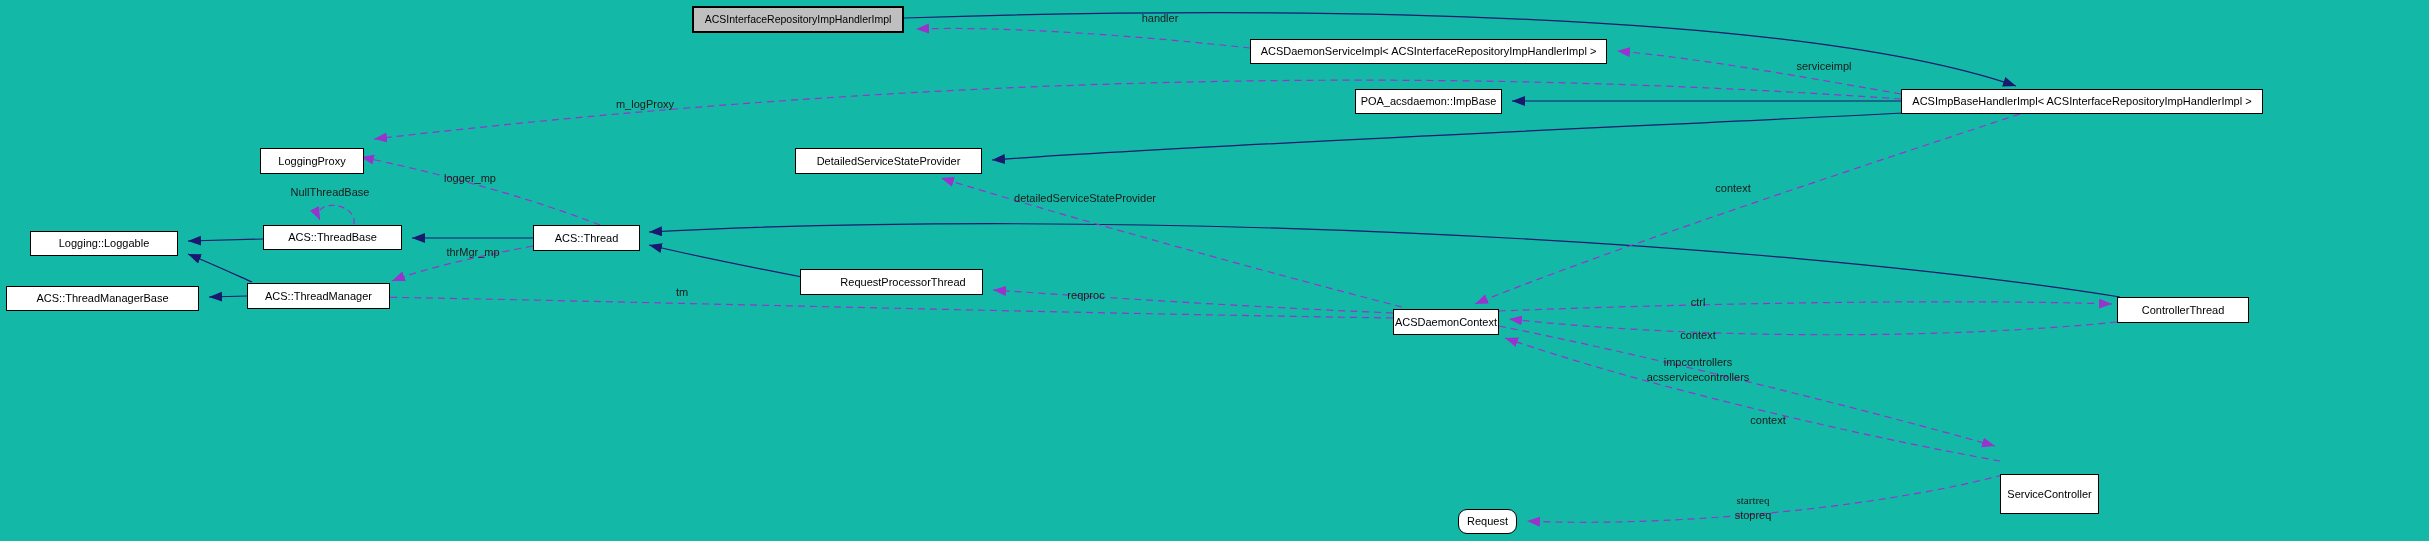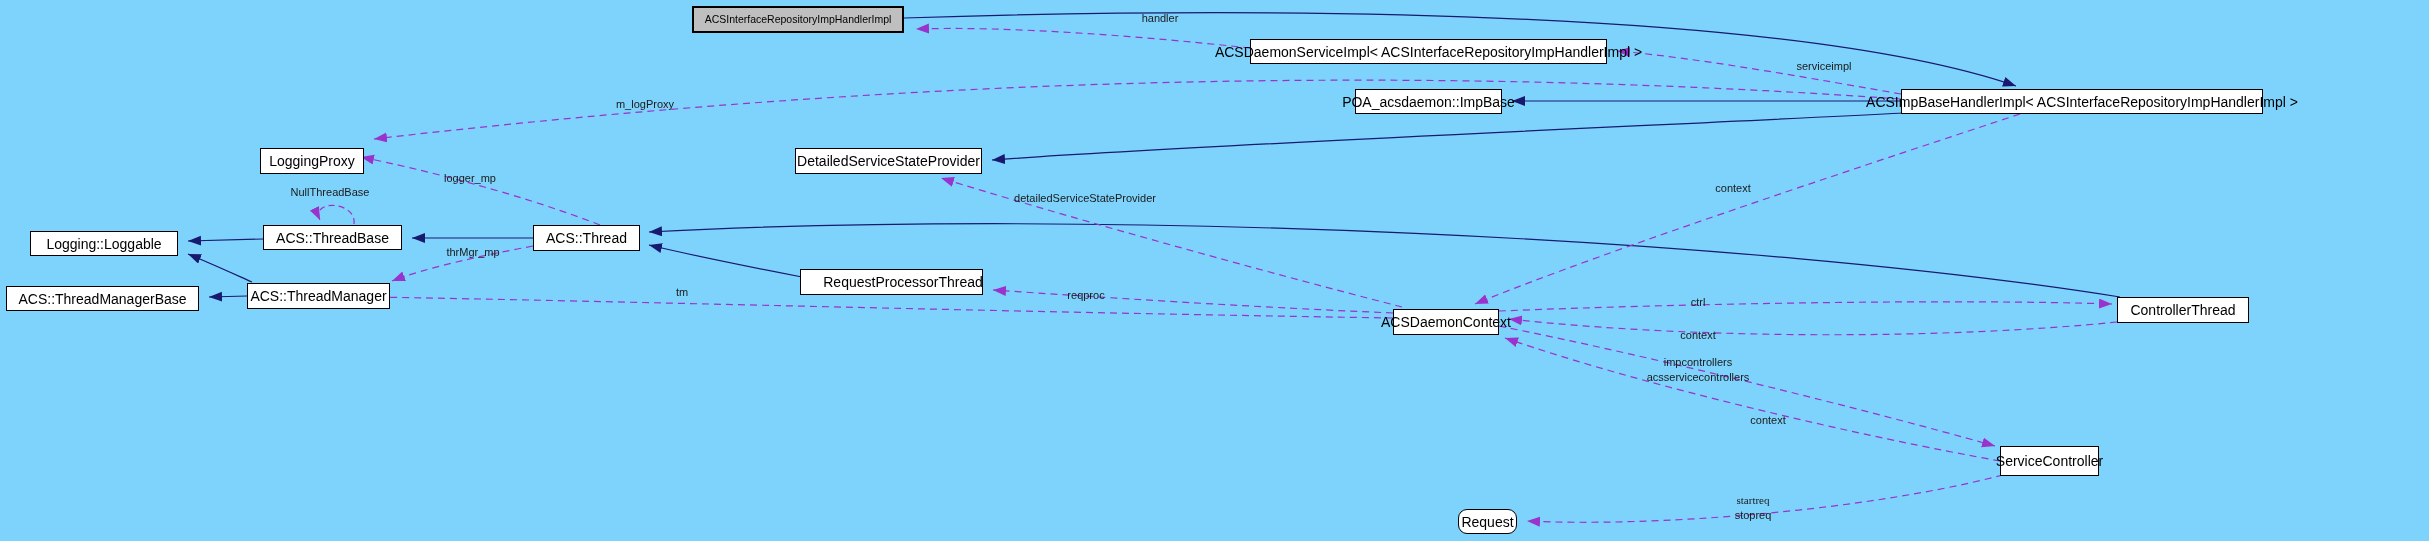--- a/index.html
+++ b/index.html
@@ -1,30 +1,30 @@
 <!DOCTYPE html>
 <html><head>
 <meta charset="utf-8">
 <style>
   html,body{margin:0;padding:0;background:#ffffff;}
   .canvas{
     position:relative;
     width:2429px;height:541px;
-    background:#7dd3fc;
+    background:#14b8a6;
     font-family:"Liberation Sans", sans-serif;
     overflow:hidden;
   }
   .edges{position:absolute;left:0;top:0;}
   .node{
     position:absolute;
     box-sizing:border-box;
     border:1px solid #000000;
     background:#ffffff;
     color:#000000;
-    font-size:14px;
+    font-size:11px;
     line-height:1;
     display:flex;
     align-items:center;
     justify-content:center;
     white-space:nowrap;
     cursor:pointer;
   }
   .node.subject{background:#bfbfbf;border:2px solid #000;cursor:default;font-size:10.5px;}
   .elabel{
     position:absolute;
@@ -99,21 +99,21 @@
   <div class="node" style="left:6px;top:286px;width:193px;height:25px;">ACS::ThreadManagerBase</div>
 
   <div class="node" style="left:247px;top:283px;width:143px;height:26px;">ACS::ThreadManager</div>
 
   <div class="node" style="left:800px;top:269px;width:183px;height:26px;padding-left:23px;">RequestProcessorThread</div>
 
   <div class="node" style="left:1393px;top:309px;width:106px;height:26px;">ACSDaemonContext</div>
 
   <div class="node" style="left:2117px;top:297px;width:132px;height:26px;">ControllerThread</div>
 
-  <div class="node" style="left:2000px;top:446px;width:99px;height:30px;">ServiceController</div>
+  <div class="node" style="left:2000px;top:474px;width:99px;height:40px;">ServiceController</div>
 
   <div class="node" style="left:1458px;top:509px;width:59px;height:25px;border-radius:9px;">Request</div>
 
   <div class="elabel" style="left:1160px;top:19px;">handler</div>
   <div class="elabel" style="left:1824px;top:67px;">serviceimpl</div>
   <div class="elabel" style="left:645px;top:105px;">m_logProxy</div>
   <div class="elabel" style="left:470px;top:179px;">logger_mp</div>
   <div class="elabel" style="left:330px;top:193px;">NullThreadBase</div>
   <div class="elabel" style="left:473px;top:253px;">thrMgr_mp</div>
   <div class="elabel" style="left:682px;top:293px;">tm</div>

